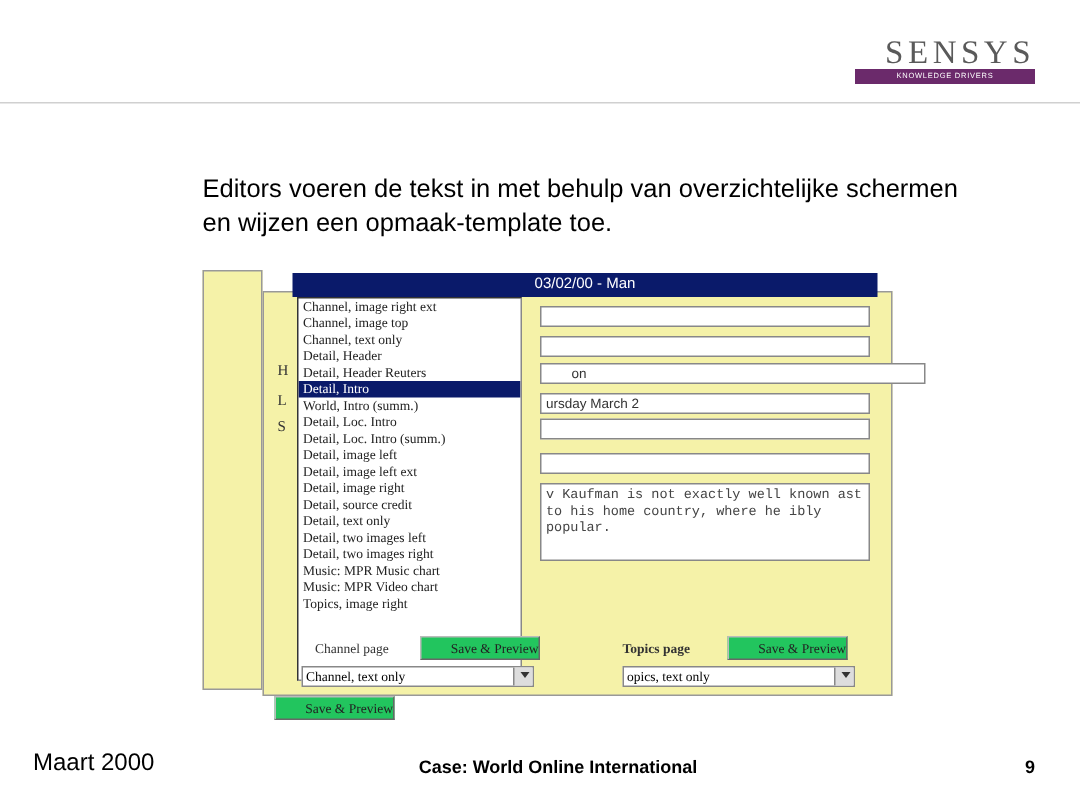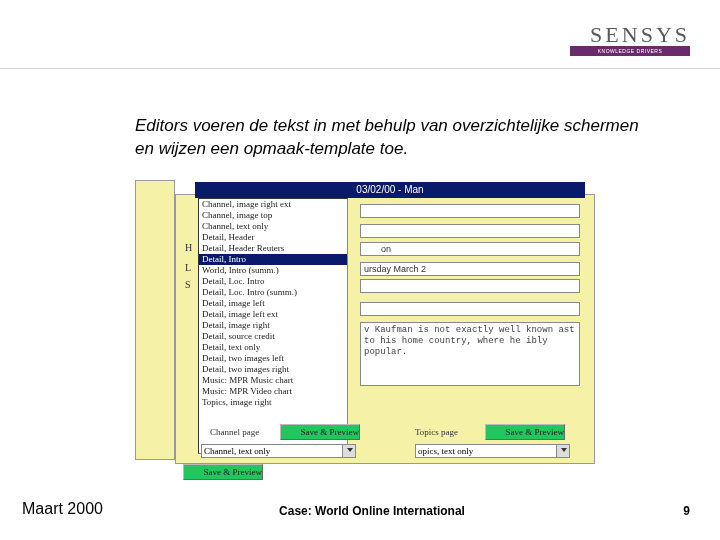--- a/index.html
+++ b/index.html
@@ -40,21 +40,20 @@
     background: #d0d0d0;
   }
   .headline {
     position: absolute;
     top: 115px;
     left: 135px;
     right: 60px;
     font-size: 17px;
     color: #000;
     line-height: 1.35;
-    font-style: italic;
   }
   .stage {
     position: absolute;
     top: 172px; left: 135px;
     width: 470px; height: 306px;
   }
   .bgwin {
     position: absolute;
     background: #f5f2a8;
     border: 1px solid #999;
@@ -196,31 +195,31 @@
 <div class="stage">
   <div class="bgwin a"></div>
   <div class="bgwin b"></div>
 
   <div class="titlebar">03/02/00 - Man</div>
 
   <div class="inputrow" style="left:225px; top:32px; width:220px;"></div>
   <div class="inputrow" style="left:225px; top:52px; width:220px;"></div>
 
   <div class="formlbl" style="left:50px; top:70px;">H</div>
-  <div class="inputrow" style="left:225px; top:70px; width:220px;padding-left:20px;">on</div>
+  <div class="inputrow" style="left:225px; top:70px; width:257px;padding-left:20px;">on</div>
 
   <div class="formlbl" style="left:50px; top:90px;">L</div>
   <div class="inputrow" style="left:225px; top:90px; width:220px;">ursday March 2</div>
 
   <div class="formlbl" style="left:50px; top:107px;">S</div>
   <div class="inputrow" style="left:225px; top:107px; width:220px;"></div>
 
   <div class="inputrow" style="left:225px; top:130px; width:220px;"></div>
 
-  <div class="textarea" style="left:225px; top:150px; width:220px; height:64px;">v Kaufman is not exactly well known
+  <div class="textarea" style="left:225px; top:150px; width:220px; height:52px;">v Kaufman is not exactly well known
 ast to his home country, where he
 ibly popular.</div>
 
   <div class="listbox" id="templates-list">
       <div class="item">Channel, image right ext</div>
       <div class="item">Channel, image top</div>
       <div class="item">Channel, text only</div>
       <div class="item">Detail, Header</div>
       <div class="item">Detail, Header Reuters</div>
       <div class="item sel">Detail, Intro</div>
@@ -235,21 +234,21 @@
       <div class="item">Detail, two images left</div>
       <div class="item">Detail, two images right</div>
       <div class="item">Music: MPR Music chart</div>
       <div class="item">Music: MPR Video chart</div>
       <div class="item">Topics, image right</div>
     </div>
 
   <div class="seclabel" style="left:75px; top:255px;">Channel page</div>
   <div class="btn" style="left:145px; top:252px; width:80px;">Save &amp; Preview</div>
 
-  <div class="seclabel" style="left:280px; top:255px;">Topics page</div>
+  <div class="seclabel" style="left:280px; top:255px;font-weight:bold;">Topics page</div>
   <div class="btn" style="left:350px; top:252px; width:80px;">Save &amp; Preview</div>
 
   <div class="dropdown" style="left:66px; top:272px; width:155px;">
     <span>Channel, text only</span>
     <span class="arrow"></span>
   </div>
   <div class="dropdown" style="left:280px; top:272px; width:155px;">
     <span>opics, text only</span>
     <span class="arrow"></span>
   </div>

